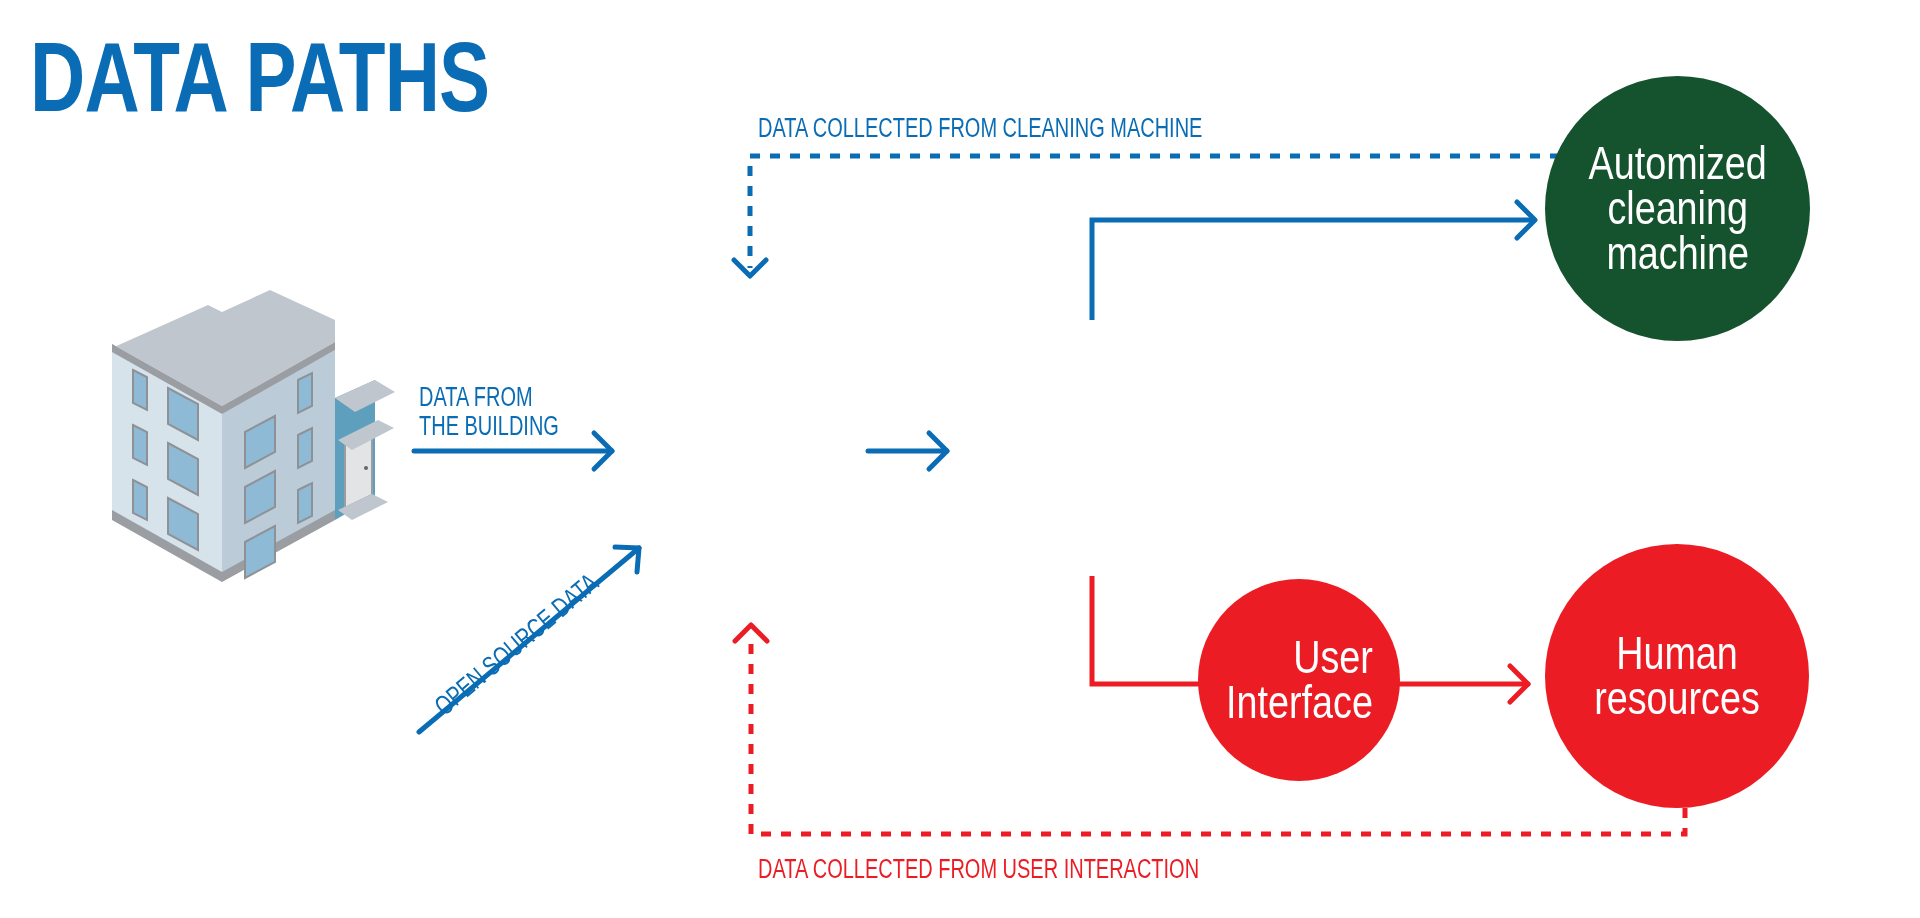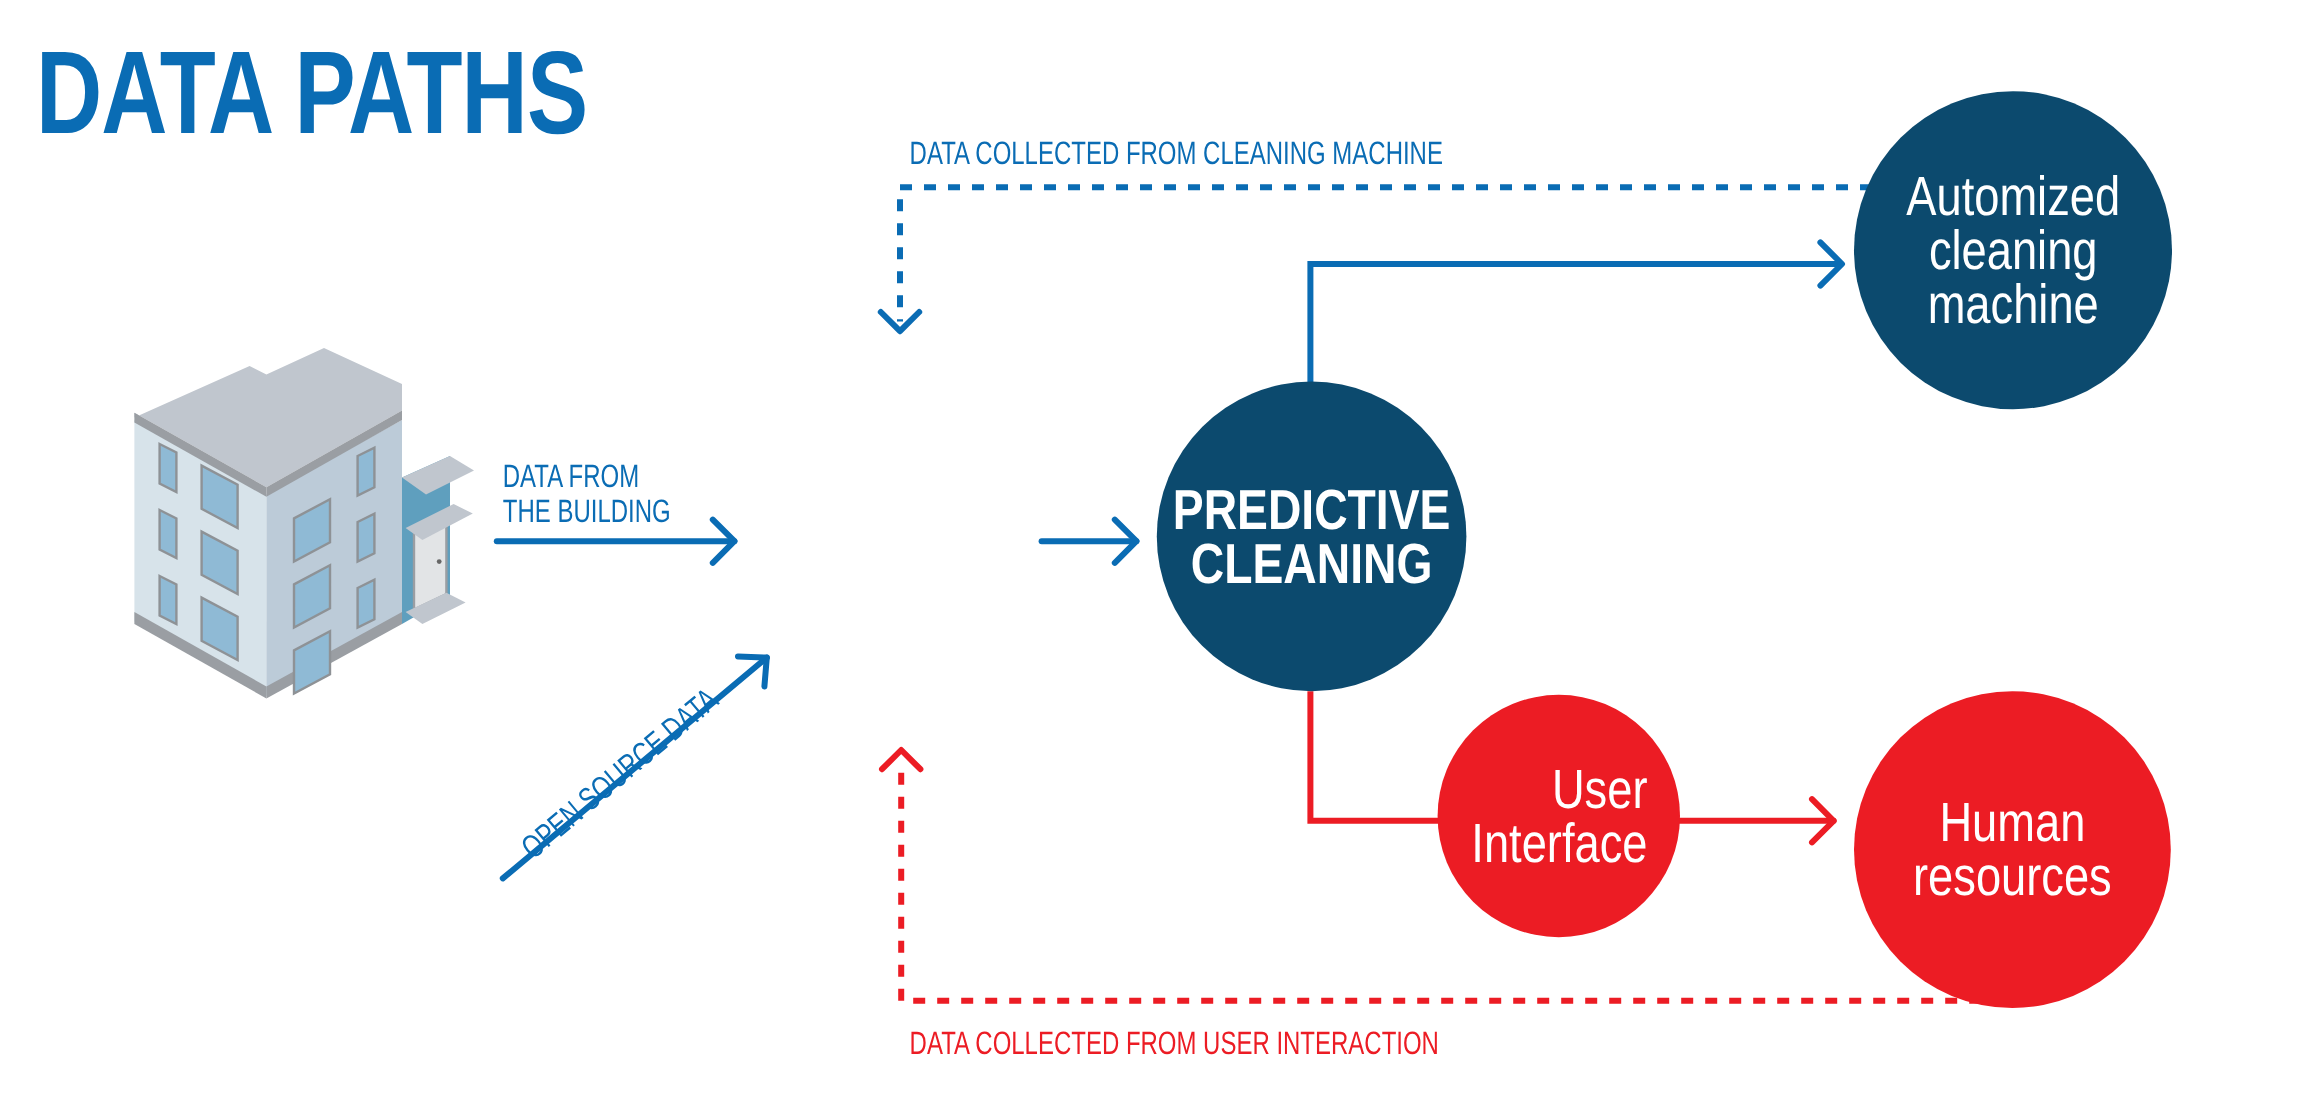--- a/index.html
+++ b/index.html
@@ -9,21 +9,21 @@
   .title { position: absolute; left: 30px; top: 28px; font-size: 98px; font-weight: bold;
            color: #0a6cb4; letter-spacing: -1px; transform: scaleX(0.78); transform-origin: left top;
            white-space: nowrap; line-height: 1; }
   .lbl { position: absolute; white-space: nowrap; line-height: 1; transform-origin: left top; }
   .lbl-blue { color: #0a6cb4; }
   .lbl-red { color: #ec1c24; }
   .small { font-size: 27px; transform: scaleX(0.74); }
   .node { position: absolute; border-radius: 50%; display: flex; align-items: center; justify-content: center;
           text-align: center; color: #ffffff; }
   .node span { display: block; white-space: pre-line; transform: scaleX(0.82); }
-  .node.blue { background: #0c4a6e; }
+  .node.blue { background: #14532d; }
   .node.red { background: #ec1c24; }
   .node-text { font-size: 46px; line-height: 45px; }
   .node-bold { font-size: 47px; line-height: 45px; font-weight: bold; }
   svg { position: absolute; left: 0; top: 0; }
 </style>
 </head>
 <body>
 
 <div id="stage">
 
@@ -112,33 +112,29 @@
 
   <div class="lbl lbl-blue small" style="left:419px; top:384px;">DATA FROM</div>
   <div class="lbl lbl-blue small" style="left:419px; top:413px;">THE BUILDING</div>
 
   <div class="lbl lbl-blue" style="left:430px; top:700px; font-size:27px; transform: rotate(-40deg) scaleX(0.74);">OPEN SOURCE DATA</div>
 
   <div class="lbl lbl-blue small" style="left:758px; top:115px;">DATA COLLECTED FROM CLEANING MACHINE</div>
   <div class="lbl lbl-red small" style="left:758px; top:856px;">DATA COLLECTED FROM USER INTERACTION</div>
 
 
-  <div class="node blue" style="left:964px; top:318px; width:258px; height:258px;">
-    <span class="node-bold">PREDICTIVE
-CLEANING</span>
-  </div>
 
   <div class="node blue" style="left:1545px; top:76px; width:265px; height:265px;">
     <span class="node-text">Automized
 cleaning
 machine</span>
   </div>
 
   <div class="node red" style="left:1198px; top:579px; width:202px; height:202px;text-align:right;">
     <span class="node-text">User
 Interface</span>
   </div>
 
-  <div class="node red" style="left:1545px; top:576px; width:264px; height:264px;text-align:center;">
+  <div class="node red" style="left:1545px; top:544px; width:264px; height:264px;text-align:center;">
     <span class="node-text">Human
 resources</span>
   </div>
 </div>
 
 </body></html>

